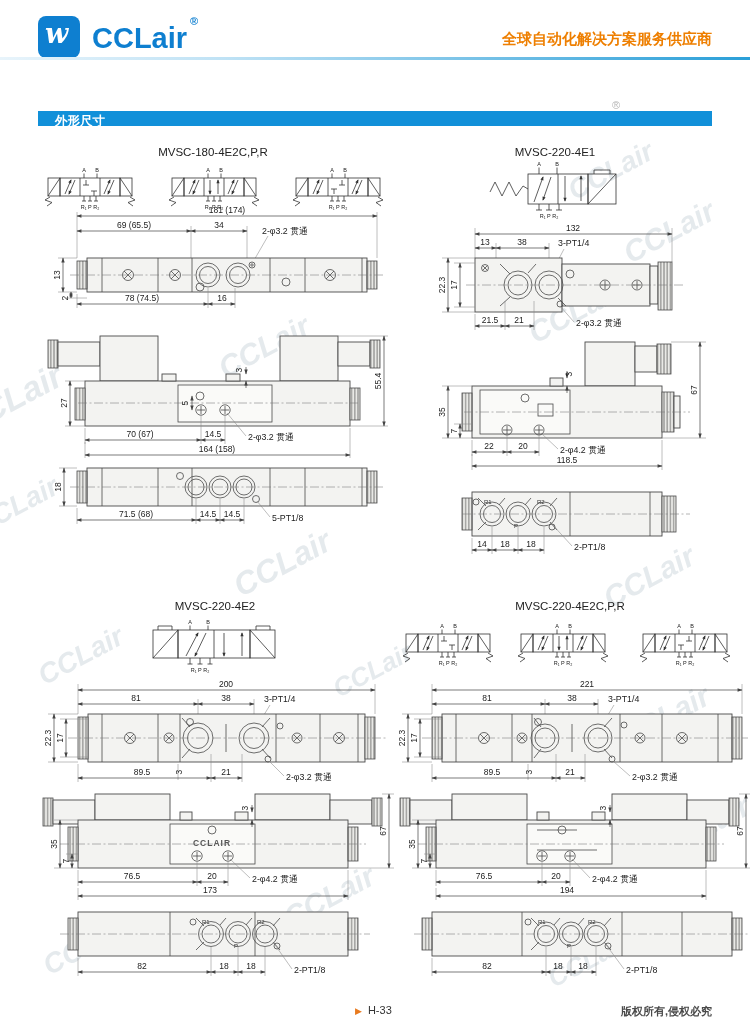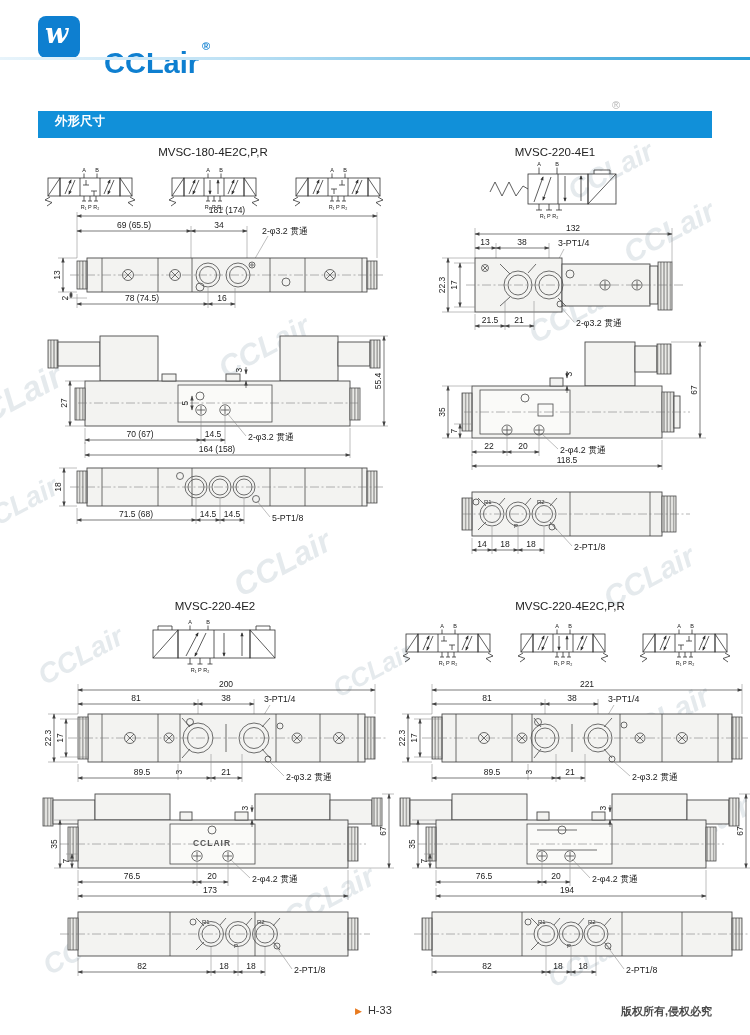--- a/index.html
+++ b/index.html
@@ -1,26 +1,26 @@
 <!DOCTYPE html>
 <html><head>
 <meta charset="utf-8">
 <style>
   html,body{margin:0;padding:0;background:#fff;}
   body{font-family:"Liberation Sans",sans-serif;}
   #page{position:relative;width:750px;height:1035px;background:#fff;overflow:hidden;}
   
   #logo-box{position:absolute;left:38px;top:16px;width:42px;height:42px;background:#0e7fd0;border-radius:8px;}
   #logo-box span{position:absolute;left:7px;top:2px;color:#fff;font-family:"DejaVu Serif",serif;font-style:italic;font-weight:bold;font-size:27px;}
-  #brand{position:absolute;left:104px;top:22px;color:#0e7fd0;font-size:29px;font-weight:bold;letter-spacing:0px;margin-top:25px;}
+  #brand{position:absolute;left:92px;top:22px;color:#0e7fd0;font-size:29px;font-weight:bold;letter-spacing:0px;}
   #brand sup{font-size:11px;position:relative;top:-12px;left:3px;}
   #tagline{position:absolute;right:38px;top:30px;color:#ee7f01;font-size:15px;font-weight:bold;}
   #hdr-line{position:absolute;left:0;top:57px;width:750px;height:3px;background:linear-gradient(to right,#e8f4fb,#bfe2f5 30%,#2a9fd8);}
   
-  #sec-bar{position:absolute;left:38px;top:111px;width:674px;height:27px;background:#1190d9;color:#fff;font-size:12.5px;font-weight:bold;line-height:21px;padding-left:17px;box-sizing:border-box;}
+  #sec-bar{position:absolute;left:38px;top:111px;width:674px;height:15px;background:#1190d9;color:#fff;font-size:12.5px;font-weight:bold;line-height:21px;padding-left:17px;box-sizing:border-box;}
   #reg-mark{position:absolute;left:612px;top:99px;color:#b5b5b5;font-size:11px;}
   
   .wm{position:absolute;color:rgba(150,170,185,.25);font-weight:bold;font-style:italic;transform:rotate(-28deg);white-space:nowrap;pointer-events:none;}
   
   #footer-page{position:absolute;left:355px;top:1004px;font-size:11px;color:#333;}
   #footer-page .tri{color:#e87a1e;font-size:9px;margin-right:6px;}
   #footer-copy{position:absolute;right:38px;top:1004px;font-size:11px;font-weight:bold;color:#4a4a4a;margin-left:33px;}
   
   svg{position:absolute;overflow:visible;}
   .fb{fill:#f3f3f1;stroke:#4a4a4a;stroke-width:.9;}
@@ -55,20 +55,21 @@
       <marker id="sa" viewBox="0 0 10 10" refX="8" refY="5" markerWidth="6" markerHeight="5" orient="auto-start-reverse">
           <path d="M0 1L10 5L0 9z" fill="#333"></path>
         </marker>
     </defs>
   </svg>
 
   <div id="logo-box">
       <span>w</span>
     </div>
   <div id="brand"><span>CCLair</span><sup>®</sup></div>
+  <div id="tagline">全球自动化解决方案服务供应商</div>
   <div id="hdr-line"></div>
   <div id="sec-bar">外形尺寸</div>
   <div id="reg-mark">®</div>
 
   <span class="wm" style="left:565px;top:155px;font-size:28px">CCLair</span>
   <span class="wm" style="left:620px;top:215px;font-size:30px">CCLair</span>
   <span class="wm" style="left:-45px;top:380px;font-size:34px">CCLair</span>
   <span class="wm" style="left:215px;top:330px;font-size:30px">CCLair</span>
   <span class="wm" style="left:525px;top:295px;font-size:30px">CCLair</span>
   <span class="wm" style="left:-30px;top:490px;font-size:28px">CCLair</span>

